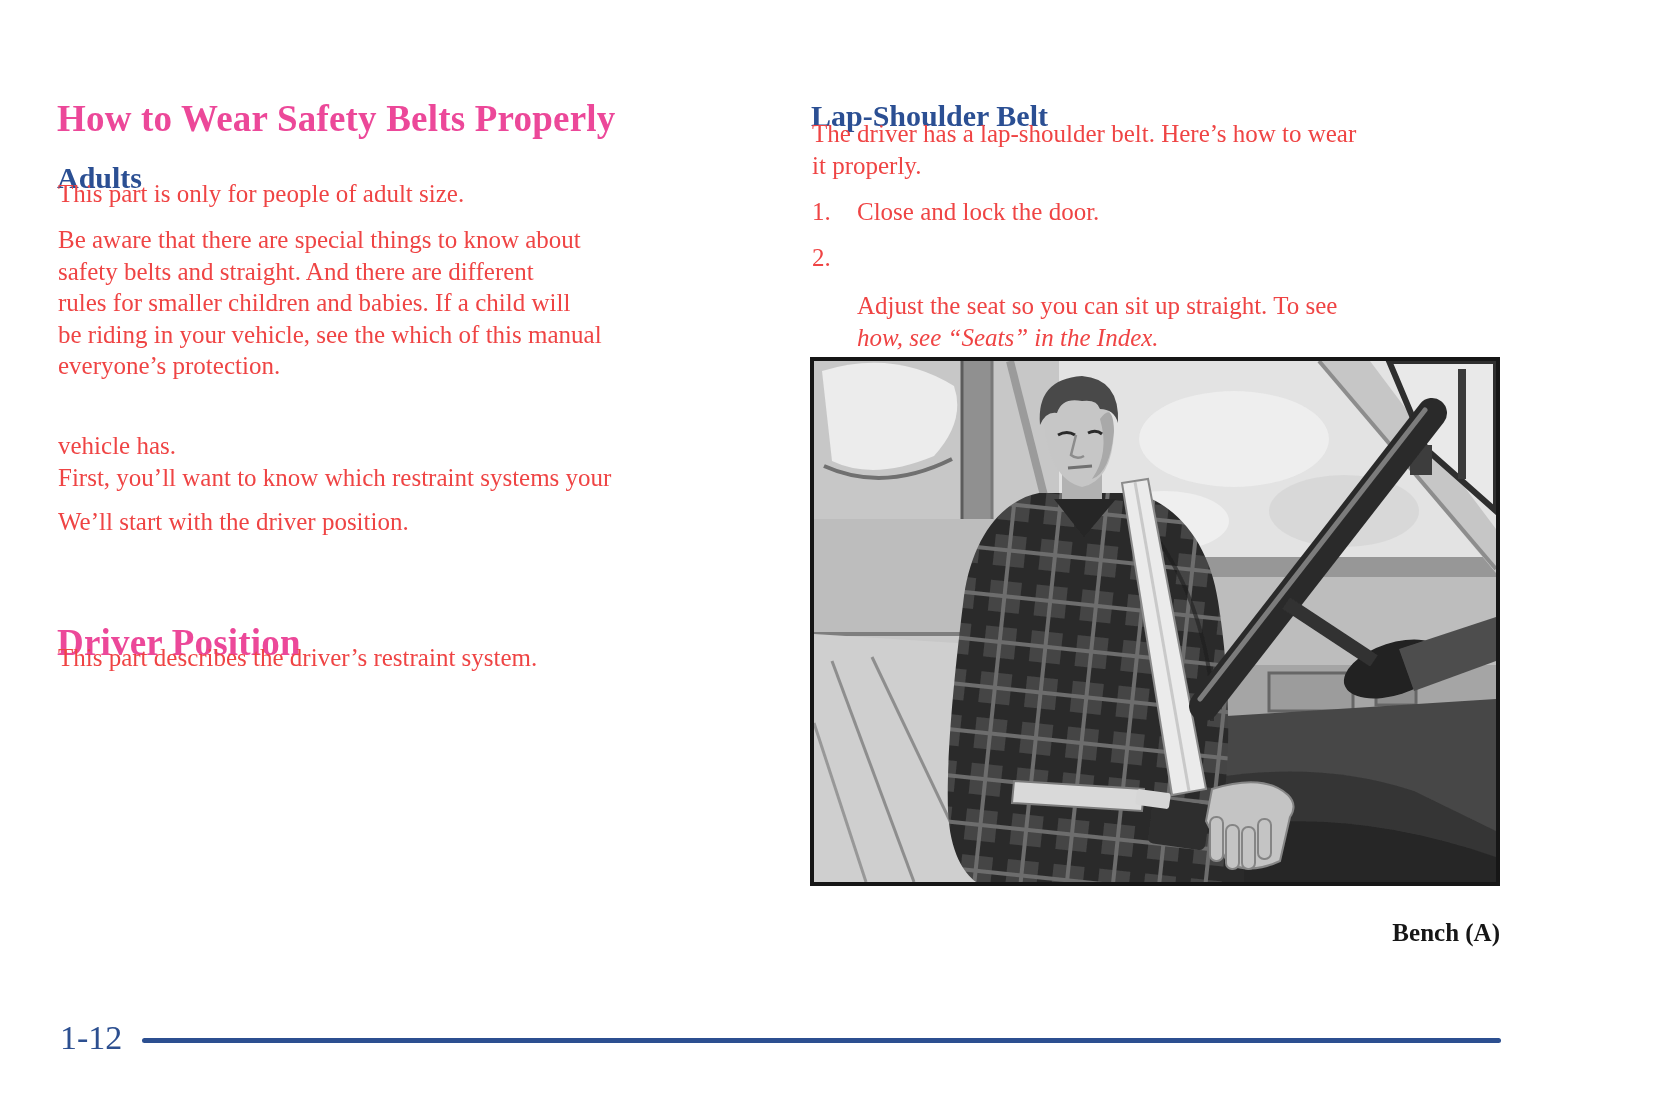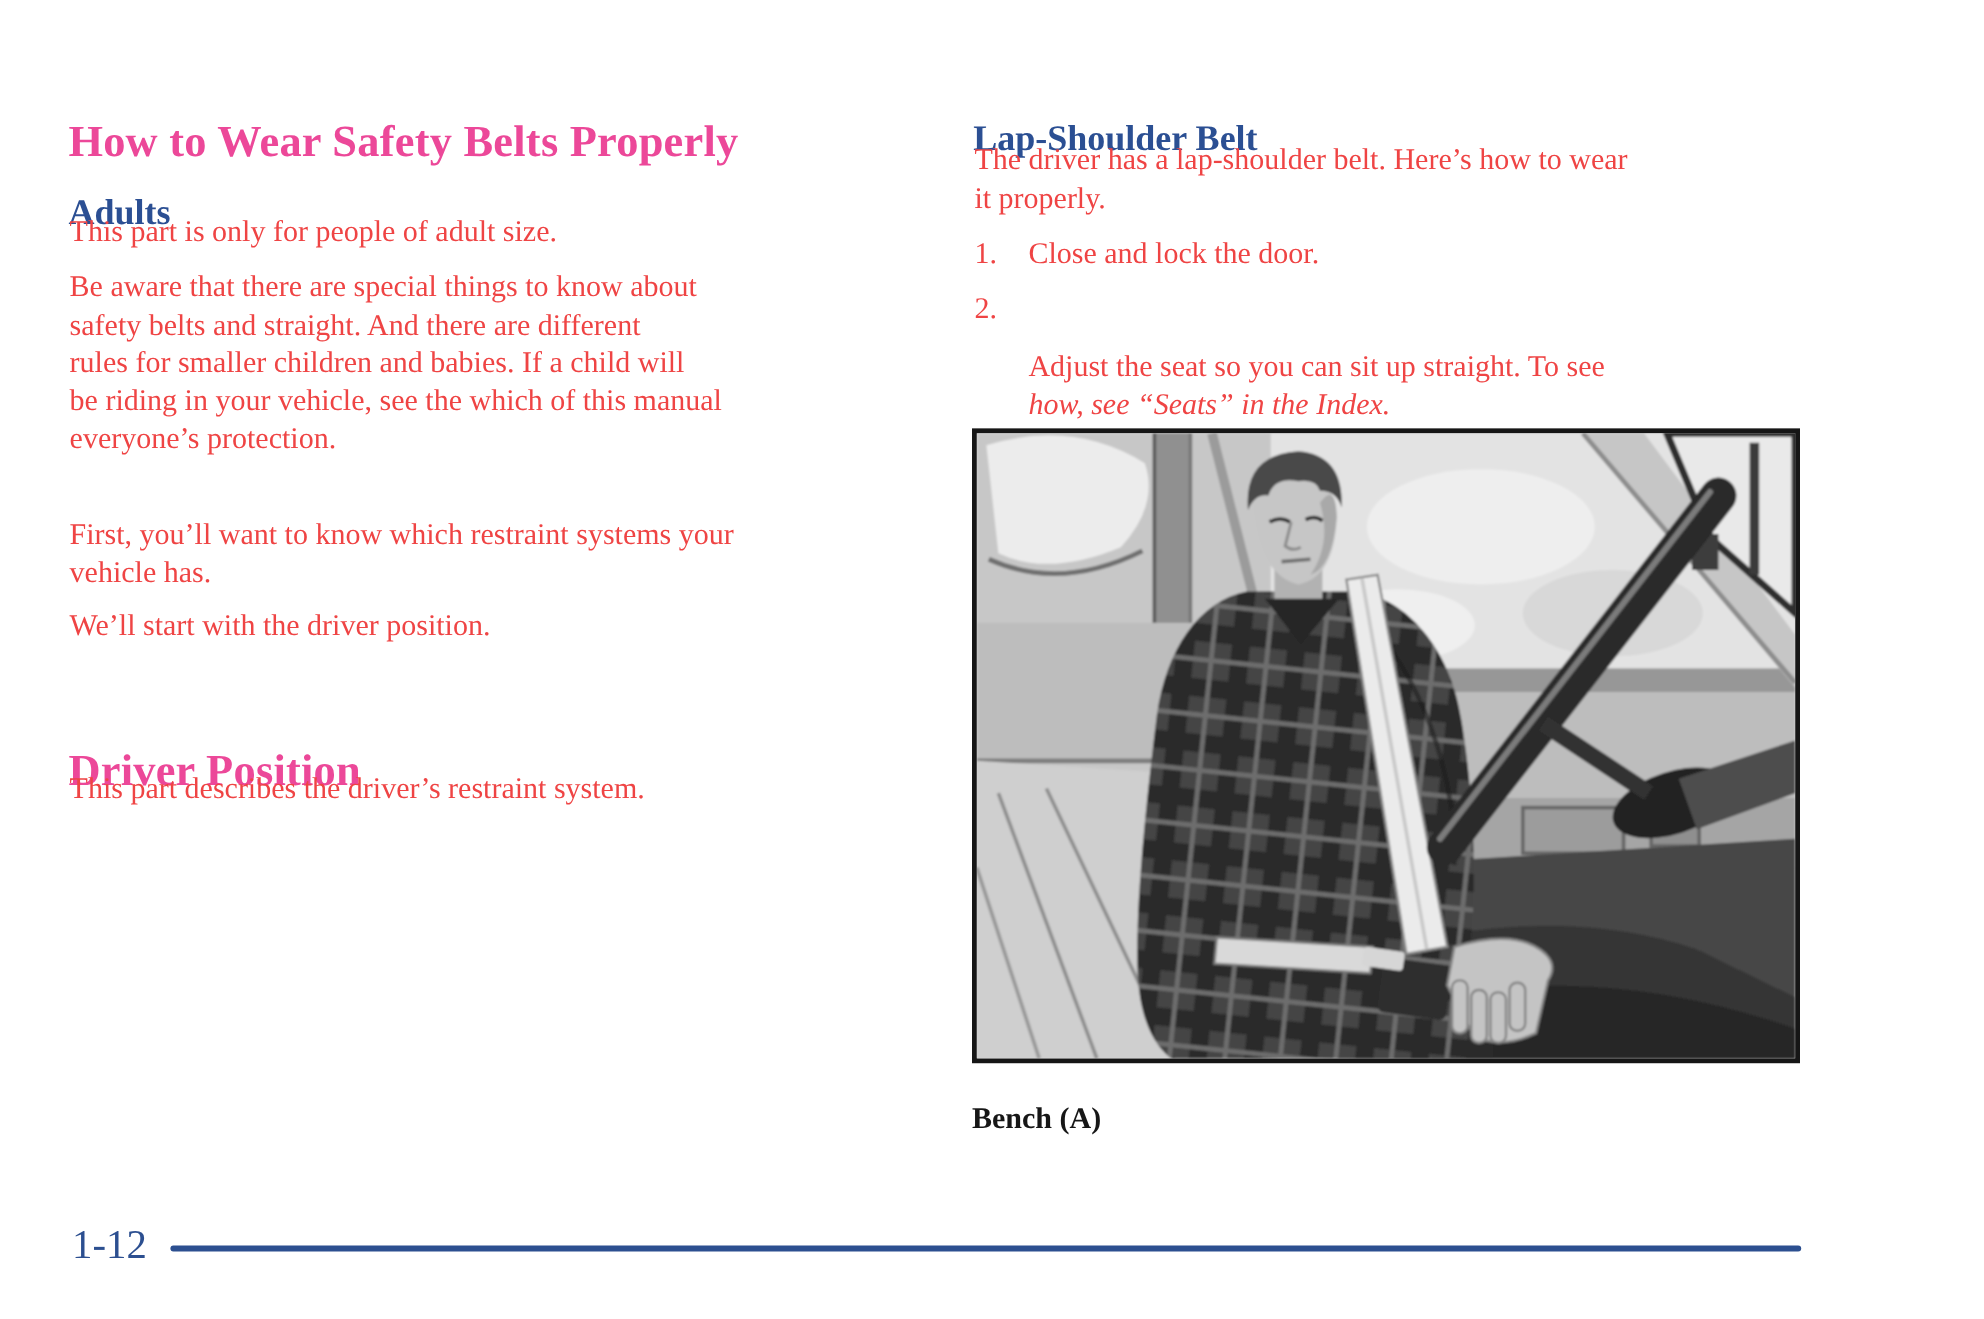--- a/index.html
+++ b/index.html
@@ -58,21 +58,21 @@
     height: 529px;
     border: 4px solid #161616;
     box-sizing: border-box;
     background: #d8d8d8;
   }
   .figure-frame svg { display: block; width: 100%; height: 100%; }
   .figure-caption {
     left: 810px;
     top: 919px;
     width: 690px;
-    text-align: left;
+    text-align: right;
     font-size: 25px;
     font-weight: bold;
     color: #161616;
     white-space: nowrap;
   }
 
   
   .footer-page-num {
     left: 60px;
     top: 1019px;
@@ -101,22 +101,22 @@
 
 <div class="abs body-text" style="left:58px; top:224px;">
   <div class="line">Be aware that there are special things to know about</div>
   <div class="line">safety belts and straight. And there are different</div>
   <div class="line">rules for smaller children and babies. If a child will</div>
   <div class="line">be riding in your vehicle, see the which of this manual</div>
   <div class="line">everyone’s protection.</div>
 </div>
 
 <div class="abs body-text" style="left:58px; top:430px;">
+  <div class="line">vehicle has.</div>
   <div class="line">First, you’ll want to know which restraint systems your</div>
-  <div class="line">vehicle has.</div>
 </div>
 
 <p class="abs body-text" style="left:58px; top:506px; margin:0;">We’ll start with the driver position.</p>
 
 <h2 class="abs h-main" style="left:57px; top:590px;">Driver Position</h2>
 
 <p class="abs body-text" style="left:58px; top:642px; margin:0;">This part describes the driver’s restraint system.</p>
 
 <h2 class="abs h-sub" style="left:811px; top:74px;">Lap-Shoulder Belt</h2>
 

